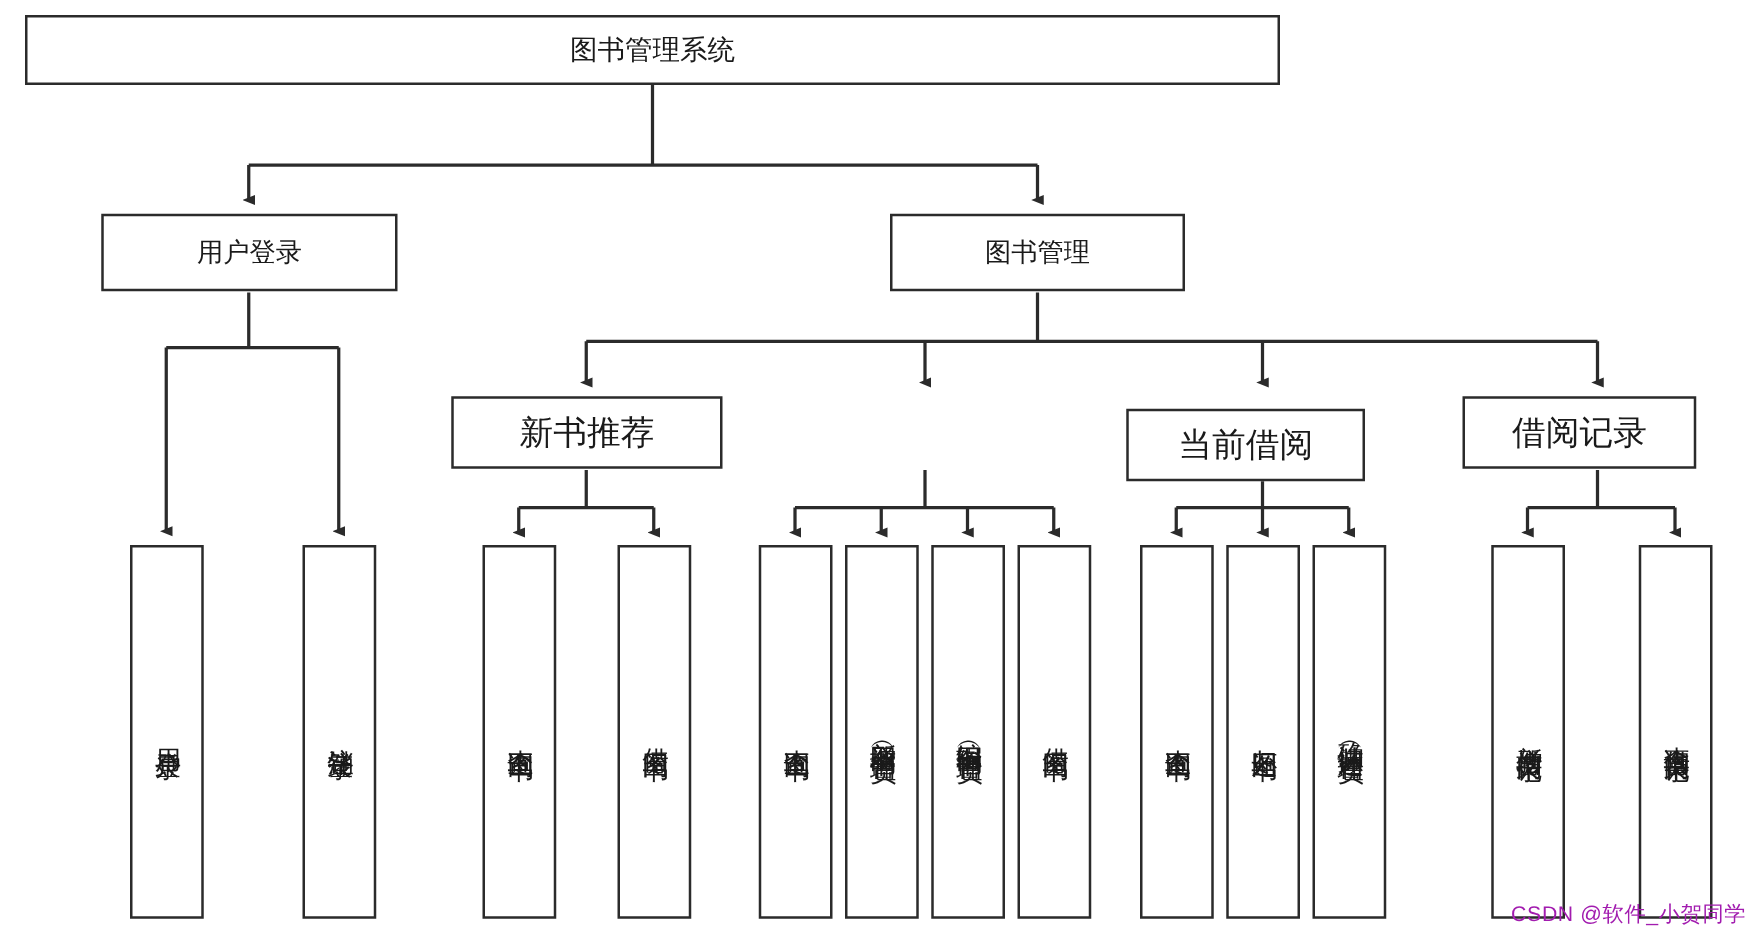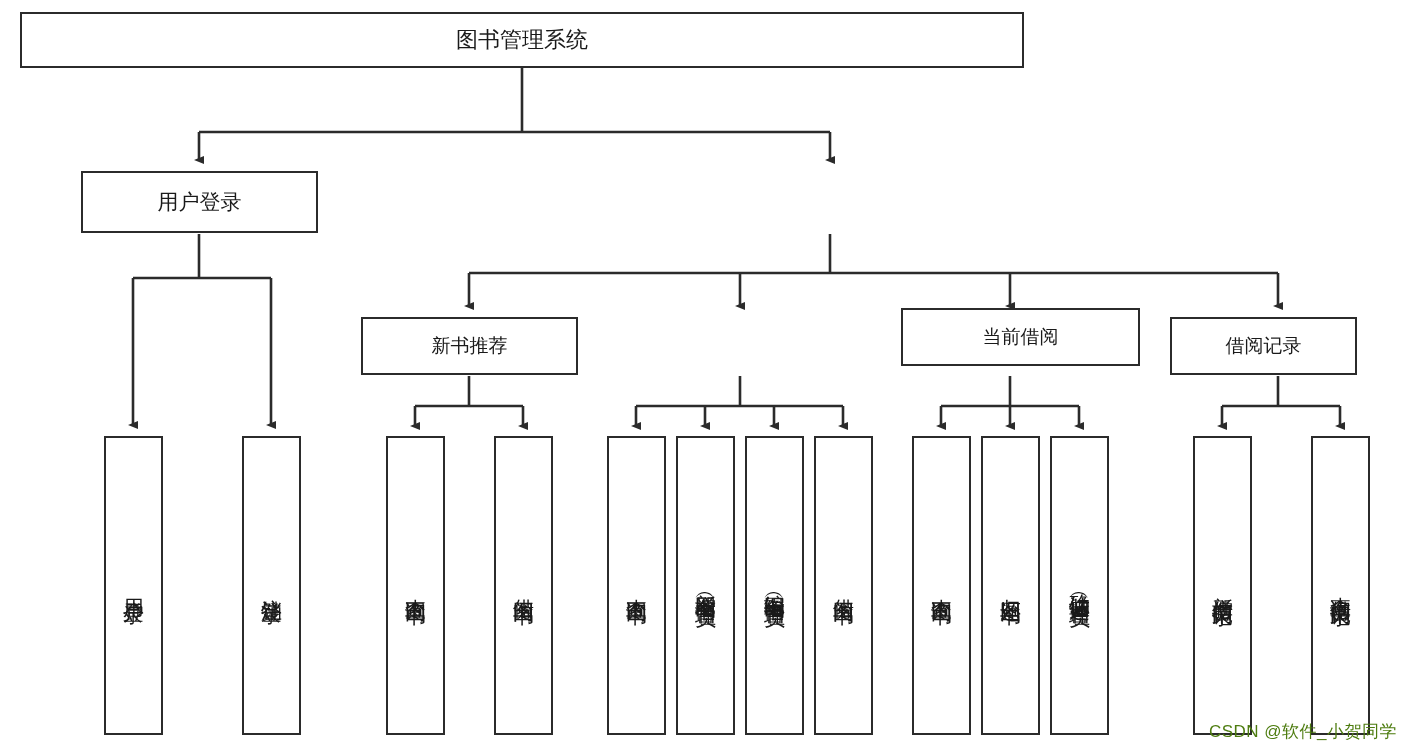--- a/index.html
+++ b/index.html
@@ -37,21 +37,21 @@
     color: #1a1a1a;
     z-index: 2;
   }
   .node.level-0 {
     font-size: 22px;
   }
   .node.level-1 {
     font-size: 21px;
   }
   .node.level-2 {
-    font-size: 19px;
+    font-size: 27px;
   }
   .node.leaf {
     font-size: 21px;
     writing-mode: vertical-rl;
     text-orientation: upright;
     letter-spacing: 2px;
     padding: 4px 0;
     line-height: 1.05;
   }
   .node.leaf .label {
@@ -60,21 +60,21 @@
     white-space: nowrap;
   }
   .node .label {
     white-space: nowrap;
   }
   #watermark {
     position: absolute;
     right: 8px;
     bottom: 4px;
     font-size: 17px;
-    color: #4d7c0f;
+    color: #a21caf;
     z-index: 5;
     white-space: nowrap;
     letter-spacing: 0.5px;
   }
 </style>
 </head>
 <body>
 
 <div id="canvas">
 
@@ -131,27 +131,30 @@
   </svg>
 
   <div class="node level-0" style="left:20px; top:12px; width:1004px; height:56px;">
     <span class="label">图书管理系统</span>
   </div>
 
   <div class="node level-1" style="left:81px; top:171px; width:237px; height:62px;">
     <span class="label">用户登录</span>
   </div>
 
+  <div class="node level-1" style="left:712px; top:171px; width:236px; height:62px;">
+    <span class="label">图书管理</span>
+  </div>
 
   <div class="node level-2" style="left:361px; top:317px; width:217px; height:58px;">
     <span class="label">新书推荐</span>
   </div>
 
 
-  <div class="node level-2" style="left:901px; top:308px; width:239px; height:58px;align-items:center;">
+  <div class="node level-2" style="left:901px; top:327px; width:191px; height:58px;align-items:center;">
     <span class="label">当前借阅</span>
   </div>
 
   <div class="node level-2" style="left:1170px; top:317px; width:187px; height:58px;">
     <span class="label">借阅记录</span>
   </div>
 
   <div class="node leaf" style="left:104px; top:436px; width:59px; height:299px;">
     <span class="label">用户登录</span>
   </div>

